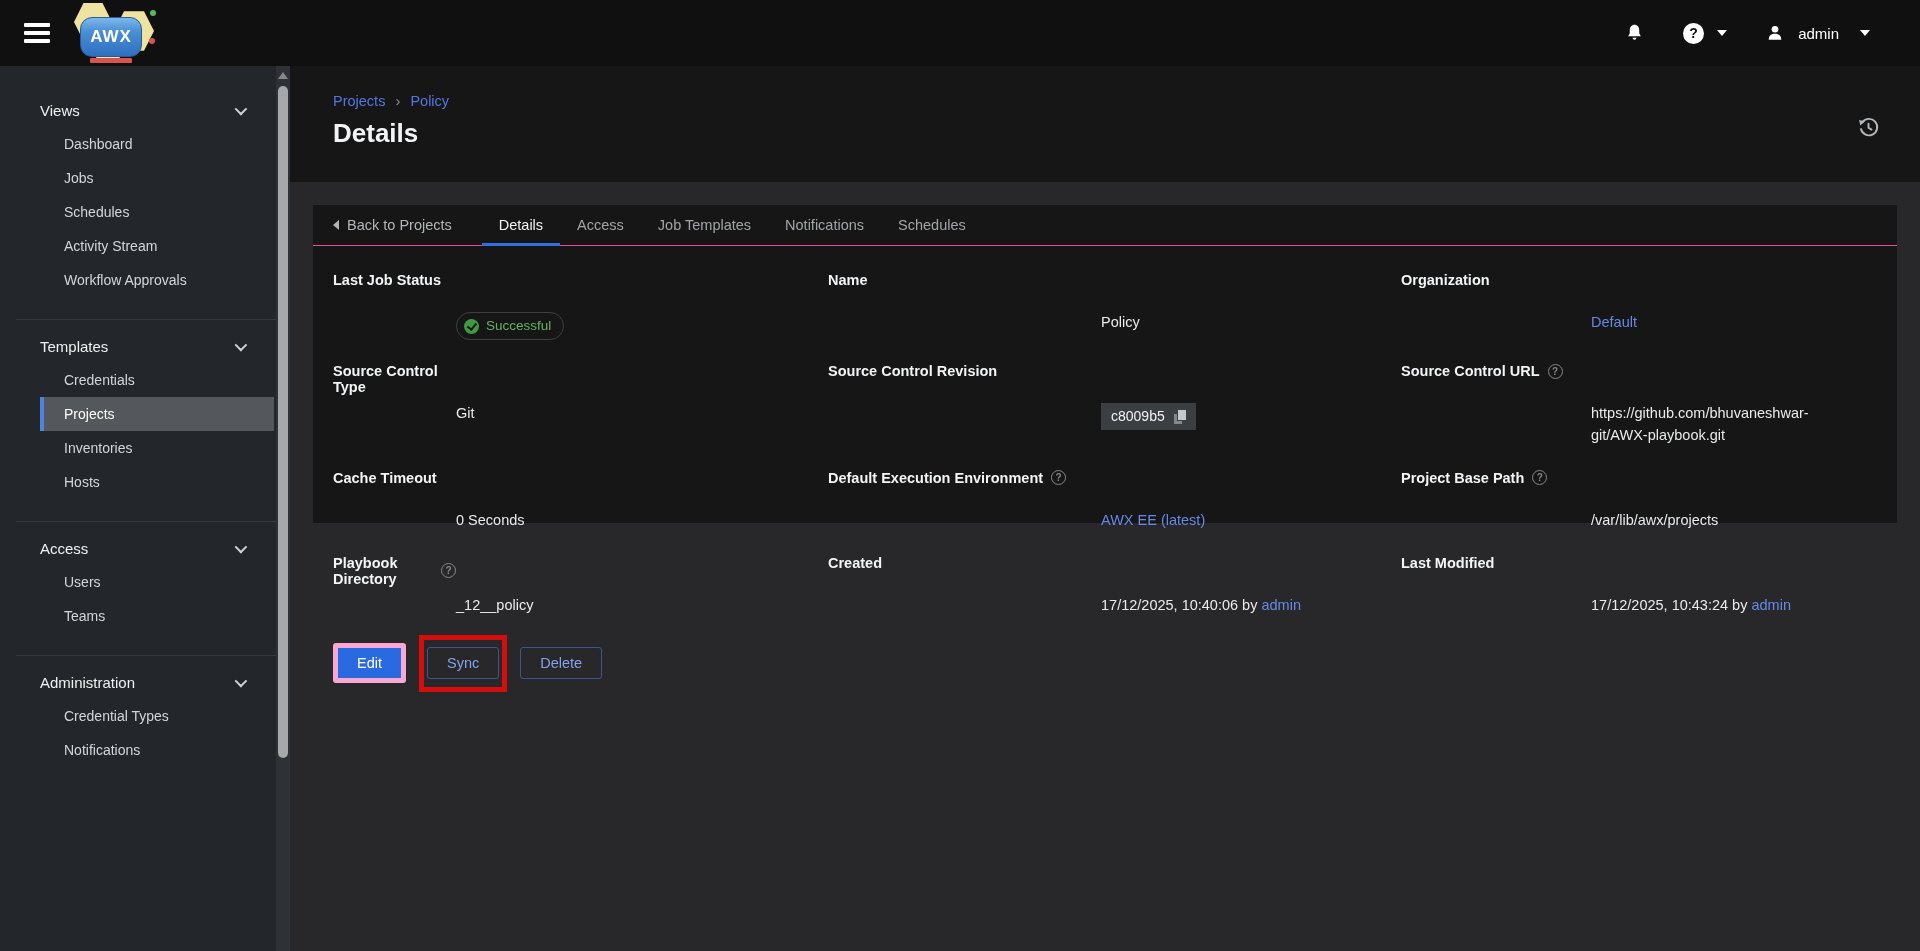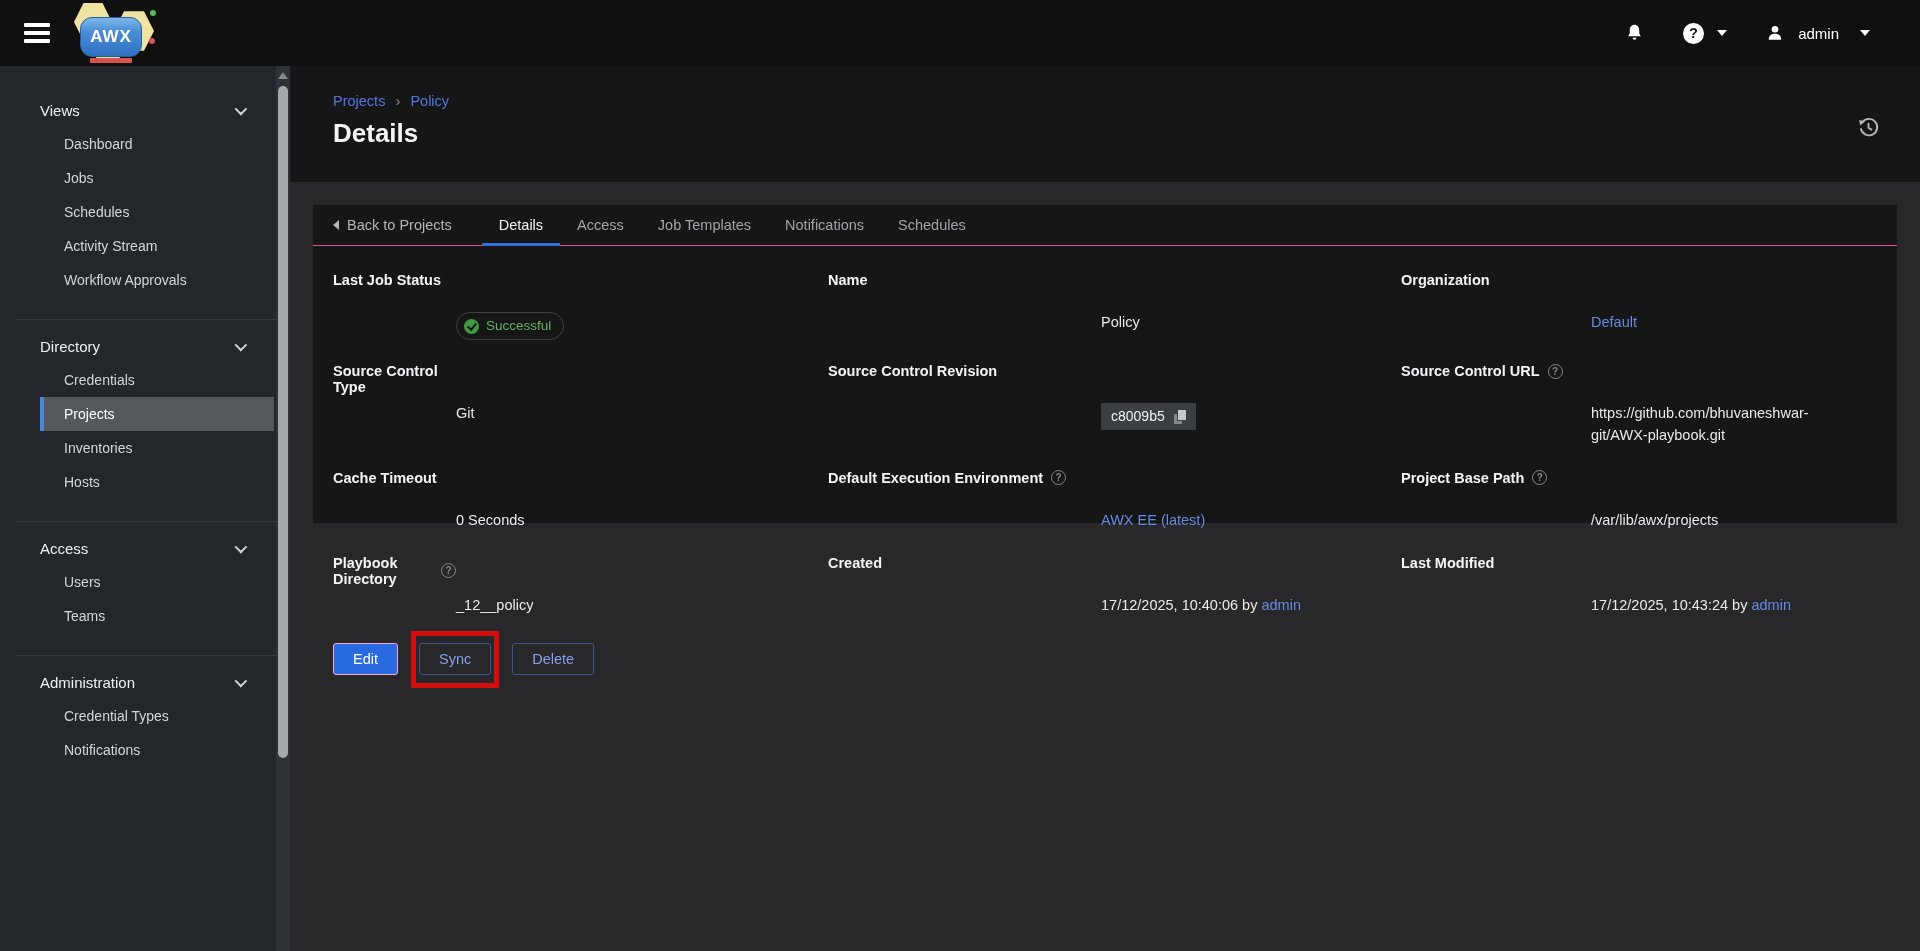--- a/index.html
+++ b/index.html
@@ -121,21 +121,21 @@
     display:inline-flex; align-items:center; background:#3c3f42; color:#f0f2f4;
     padding:3px 10px; font-size:14px;
   }
   .copy-icon { position:relative; width:12px; height:14px; display:inline-block; margin-left:9px; cursor:pointer; }
   .copy-icon::before { content:""; position:absolute; left:0; bottom:0; width:8px; height:10px; background:#85888b; }
   .copy-icon::after { content:""; position:absolute; right:0; top:0; width:8px; height:10px; background:#c6c9cb; border-left:1px solid #3c3f42; border-bottom:1px solid #3c3f42; }
 
   
   .actions-row { display:flex; align-items:center; gap:21px; padding:27px 0 0 20px; }
   .btn { font-family:"Liberation Sans",sans-serif; font-size:14.5px; padding:7px 19px; border-radius:3px; cursor:pointer; }
-  .btn-primary { background:#2a6ae0; border:1px solid #f9a8d4; color:#fff; }
+  .btn-primary { background:#2a6ae0; border:5px solid #f9a8d4; color:#fff; }
   .btn-secondary { background:transparent; border:1px solid #3f548e; color:#86a0ea; }
   .sync-wrap { position:relative; }
   .annotation-box {
     position:absolute; top:-12px; bottom:-13px; left:-8px; right:-8px;
     border:5px solid #d40d0d; pointer-events:none; z-index:6;
   }
 
   svg { display:block; }
 </style>
 </head>
@@ -190,21 +190,21 @@
       <span class="chevron"></span>
     </div>
     <div class="sb-item">Dashboard</div>
     <div class="sb-item">Jobs</div>
     <div class="sb-item">Schedules</div>
     <div class="sb-item">Activity Stream</div>
     <div class="sb-item">Workflow Approvals</div>
   </div>
   <div class="sb-section">
     <div class="sb-header">
-      <span>Directory</span>
+      <span>Templates</span>
       <span class="chevron"></span>
     </div>
     <div class="sb-item">Credentials</div>
     <div class="sb-item selected">Projects</div>
     <div class="sb-item">Inventories</div>
     <div class="sb-item">Hosts</div>
   </div>
   <div class="sb-section">
     <div class="sb-header">
       <span>Access</span>

